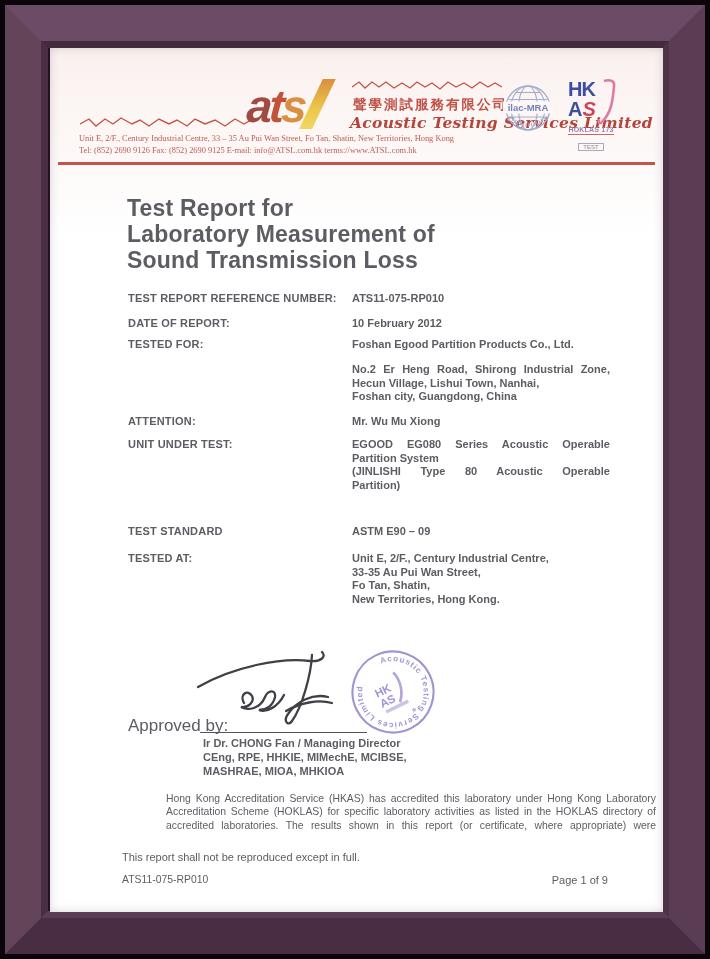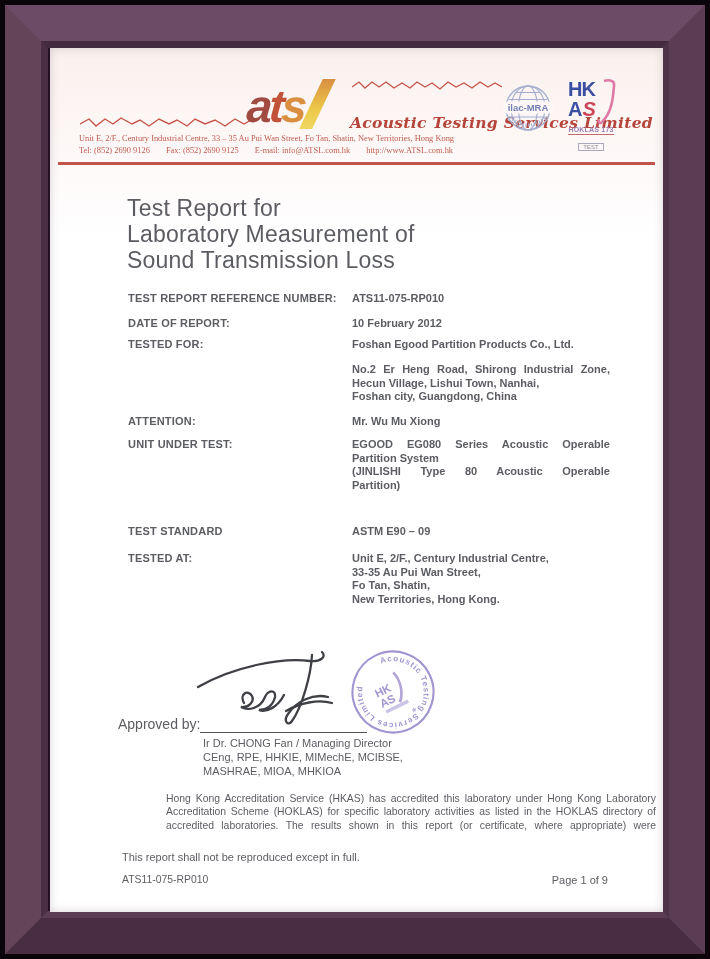--- a/index.html
+++ b/index.html
@@ -60,54 +60,54 @@
   .addr1 {
     position:absolute; left:29px; top:86px;
     font-family:Liberation Serif, serif;
     font-size:8.4px; color:#bf5a4e; white-space:nowrap;
   }
   .addr2 {
     position:absolute; left:29px; top:98px;
     font-family:"Liberation Serif", serif;
     font-size:8.4px; color:#bf5a4e; white-space:nowrap;
   }
-  .addr2 span { margin-right:14px; }
+  .addr2 span { }
   .head-rule {
     position:absolute; left:8px; top:114px; width:597px; height:3px;
     background:#c4544a;
   }
   .ilac { position:absolute; left:452px; top:35px; }
   .hkas { position:absolute; left:518px; top:32px; width:46px; }
   .hkas-letters { position:relative; width:46px; height:42px; color:#3b4fa2; font-weight:bold; }
   .hkas-hk { font-size:20px; line-height:19px; letter-spacing:-1px; transform:scaleY(1.05); }
   .hkas-row2 { font-size:20px; line-height:20px; letter-spacing:-1px; }
   .hkas-s { color:#cc4458; font-style:italic; margin-left:1px; }
   .hkas-tick { position:absolute; right:-4px; top:-2px; }
   .hoklas { margin-top:4px; text-align:center; width:46px; }
   .hoklas-line { font-size:7px; font-weight:bold; color:#9d7fb5; letter-spacing:0.2px;
     border-bottom:1px solid #c46a6a; padding-bottom:1px; }
   .hoklas-test { display:inline-block; margin-top:1px; font-size:6px; color:#8a8a92;
     border:1px solid #aab; padding:0 4px; }
   
   .doc-title {
     position:absolute; left:77px; top:147px;
-    font-size:23px; font-weight:normal; line-height:26px;
+    font-size:23px; font-weight:bold; line-height:26px;
     color:#5c5d63; letter-spacing:0.2px;
   }
   
   .frow { position:absolute; left:0; width:613px; font-size:11px; font-weight:bold; color:#5c5d63; }
   .flabel { position:absolute; left:78px; top:0; white-space:nowrap; letter-spacing:0.2px; }
   .fvalue { position:absolute; left:302px; top:0; width:258px; line-height:13.5px; }
   .just { text-align:justify; text-align-last:justify; }
   
   .sig-squiggle { position:absolute; left:140px; top:597px; }
   .stamp { position:absolute; left:299px; top:600px; opacity:0.82; }
-  .approved { position:absolute; left:68px; top:668px; font-size:14px; color:#5c5d63; }
+  .approved { position:absolute; left:78px; top:668px; font-size:17px; color:#5c5d63; }
   .sig-line { position:absolute; left:150px; top:684px; width:167px; border-top:1.6px solid #55565c; }
-  .sig-name { position:absolute; left:153px; top:688px; font-size:11px; font-weight:normal;
+  .sig-name { position:absolute; left:153px; top:688px; font-size:11px; font-weight:bold;
     color:#5c5d63; line-height:14px; }
   
   .foot-para { position:absolute; left:72px; top:744px; width:490px;
     font-size:10.4px; line-height:13.4px; color:#5c5d63;margin-left:44px; }
   .foot-note { position:absolute; left:72px; top:803px; font-size:11px; color:#5c5d63; }
   .foot-ref { position:absolute; left:72px; top:826px; font-size:10.4px; color:#5c5d63; }
   .foot-page { position:absolute; right:55px; top:826px; font-size:11px; color:#5c5d63; }
 </style>
 </head>
 <body>
@@ -125,28 +125,29 @@
     <span class="la">a</span>
       <span class="lt">t</span>
       <span class="ls">s</span>
     <span class="slash"></span>
   </div>
 
   <svg class="zig" style="left:302px; top:30px;" width="150" height="14" viewBox="0 0 150 14">
     <polyline points="0,9 7,4 13,10 20,4 27,9 34,4 42,10 50,5 58,10 65,4 73,9 80,5 88,11 96,4 104,9 112,5 120,10 128,4 136,9 143,5 150,9" fill="none" stroke="#c4544a" stroke-width="1.3"></polyline>
   </svg>
 
+  <div class="cjk">聲學測試服務有限公司</div>
   <div class="script-name">Acoustic Testing Services Limited</div>
 
   <div class="addr1">Unit E, 2/F., Century Industrial Centre, 33 – 35 Au Pui Wan Street, Fo Tan, Shatin, New Territories, Hong Kong</div>
   <div class="addr2">
     <span>Tel: (852) 2690 9126</span>
     <span>Fax: (852) 2690 9125</span>
     <span>E-mail: info@ATSL.com.hk</span>
-    <span>http://www.ATSL.com.hk</span>
+    <span>terms://www.ATSL.com.hk</span>
   </div>
 
   <svg class="ilac" width="52" height="52" viewBox="0 0 52 52">
     <circle cx="26" cy="25" r="22" fill="none" stroke="#a3aecf" stroke-width="1.3"></circle>
     <ellipse cx="26" cy="25" rx="9.5" ry="22" fill="none" stroke="#a3aecf" stroke-width="1.1"></ellipse>
     <ellipse cx="26" cy="25" rx="17" ry="22" fill="none" stroke="#a3aecf" stroke-width="1.1"></ellipse>
     <line x1="14" y1="9.5" x2="38" y2="9.5" stroke="#a3aecf" stroke-width="1.1"></line>
     <line x1="7" y1="16.5" x2="45" y2="16.5" stroke="#a3aecf" stroke-width="1.1"></line>
     <line x1="6" y1="34" x2="46" y2="34" stroke="#a3aecf" stroke-width="1.1"></line>
     <path d="M9,34 A22,22 0 0,0 43,34" fill="none" stroke="#a3aecf" stroke-width="3.4" stroke-dasharray="1,1.8"></path>

